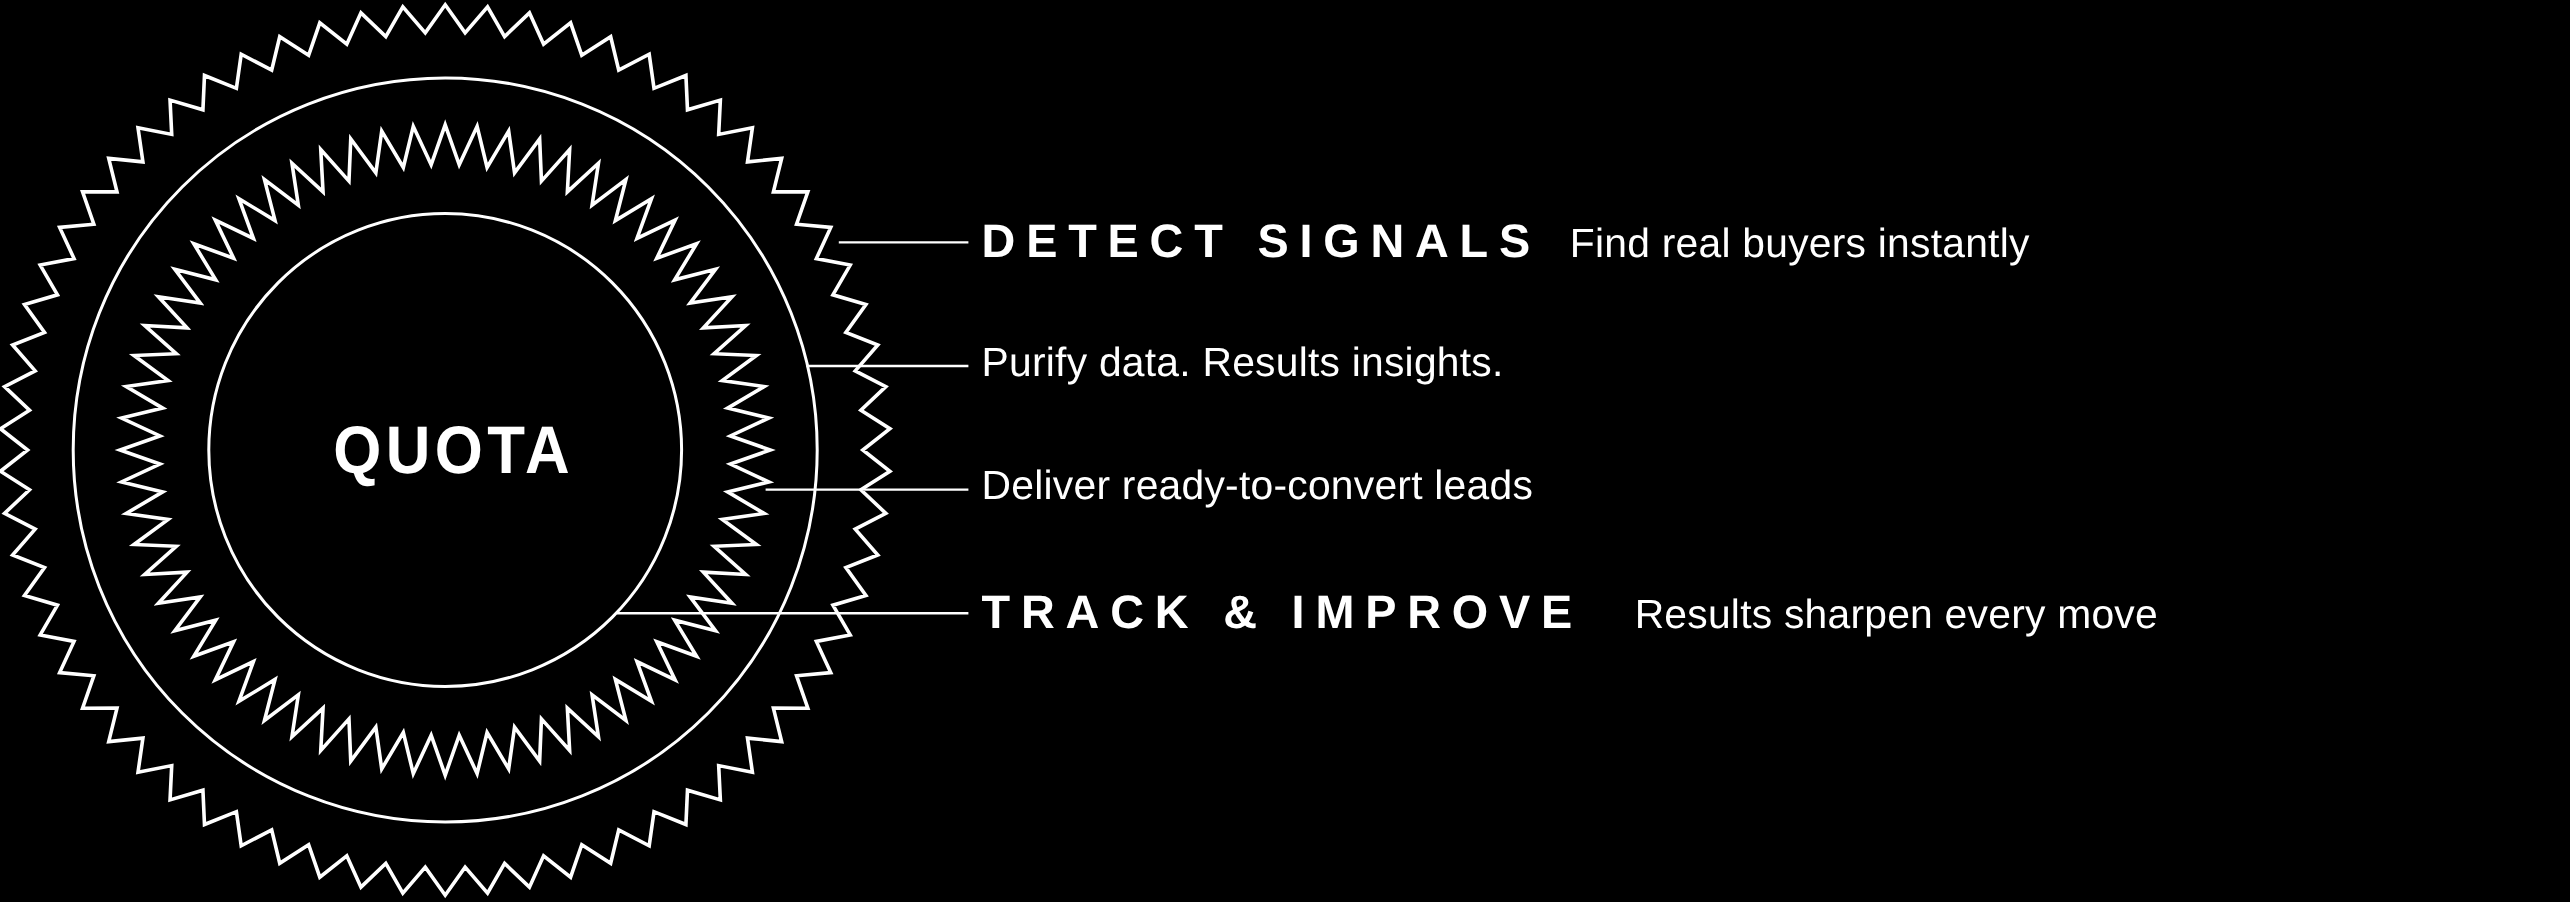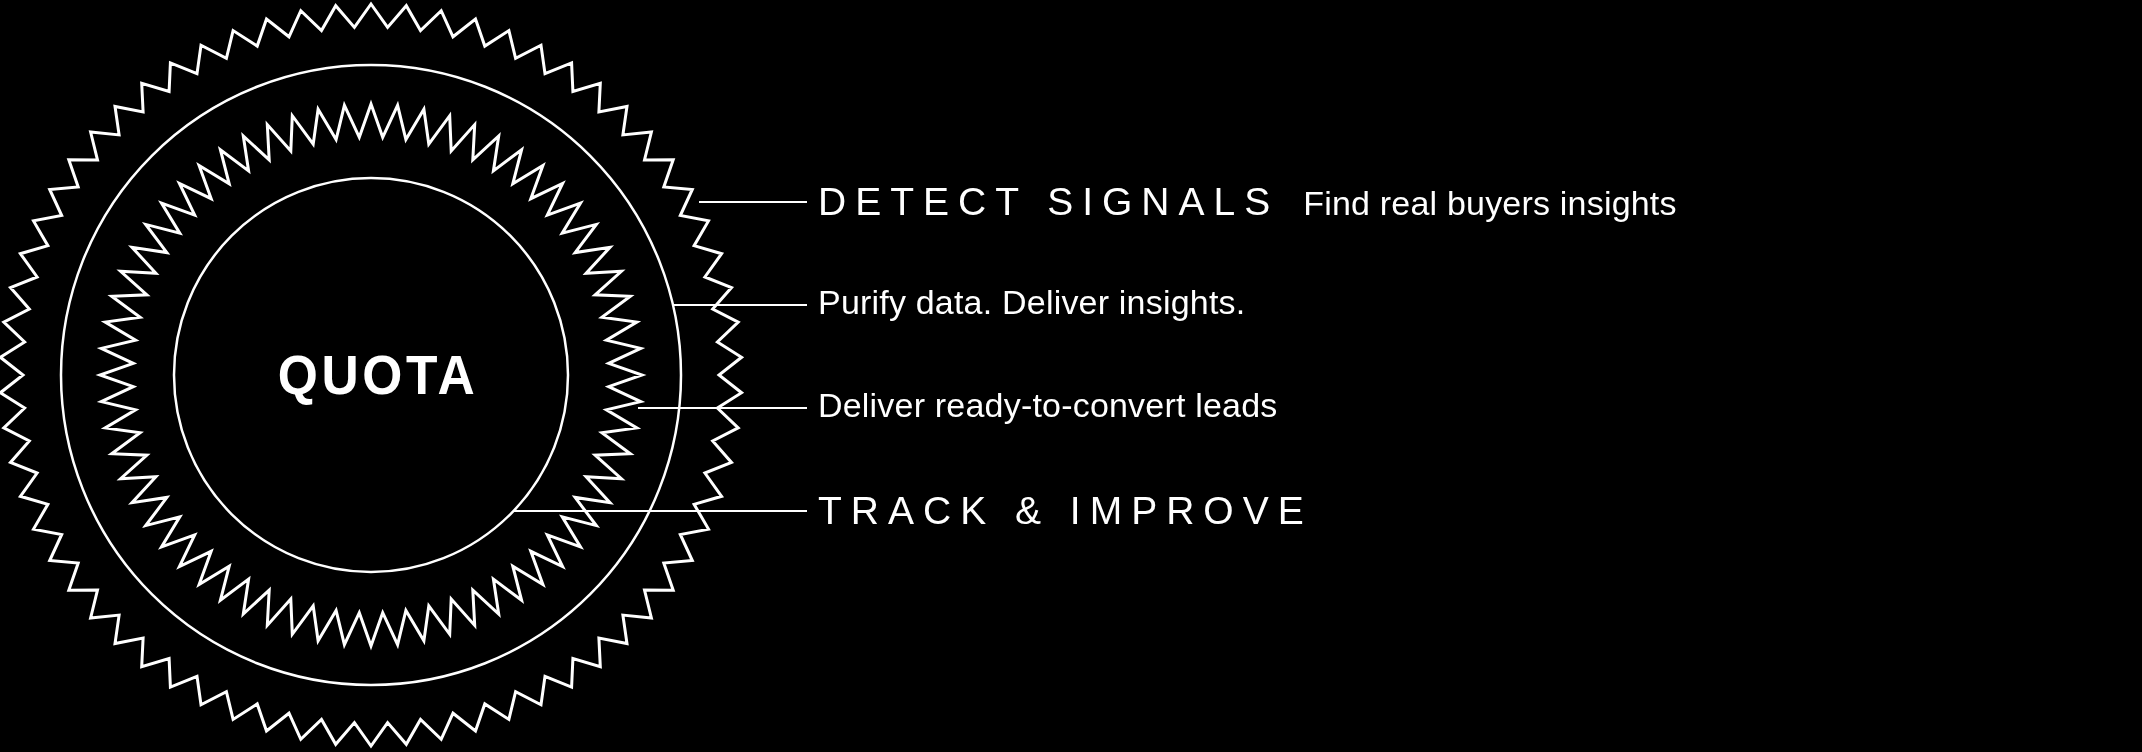--- a/index.html
+++ b/index.html
@@ -47,21 +47,21 @@
     left:818px;
     display:flex;
     align-items:baseline;
     gap:24px;
     white-space:nowrap;
     color:var(--fg);
     line-height:1;
   }
   .callout .title{
     font-size:39px;
-    font-weight:400;
+    font-weight:700;
     letter-spacing:9px;
     text-transform:uppercase;
   }
   .callout .desc{
     font-size:34px;
     font-weight:400;
     letter-spacing:0.2px;
   }
   .callout.r1{top:182px;}
   .callout.r2{top:285px;}
@@ -83,28 +83,29 @@
     <line class="connector" x1="699" y1="202" x2="807" y2="202"></line>
     <line class="connector" x1="672" y1="305" x2="807" y2="305"></line>
     <line class="connector" x1="638" y1="408" x2="807" y2="408"></line>
     <line class="connector" x1="514" y1="511" x2="807" y2="511"></line>
   </svg>
 
   <div class="logo">QUOTA</div>
 
   <div class="callout r1">
     <span class="title">DETECT SIGNALS</span>
-    <span class="desc">Find real buyers insights</span>
+    <span class="desc">Find real buyers instantly</span>
   </div>
 
   <div class="callout r2">
-    <span class="desc">Purify data. Deliver insights.</span>
+    <span class="desc">Purify data. Results insights.</span>
   </div>
 
   <div class="callout r3">
     <span class="desc">Deliver ready-to-convert leads</span>
   </div>
 
   <div class="callout r4">
     <span class="title">TRACK &amp; IMPROVE</span>
+    <span class="desc">Results sharpen every move</span>
   </div>
 
 </div>
 
 </body></html>

